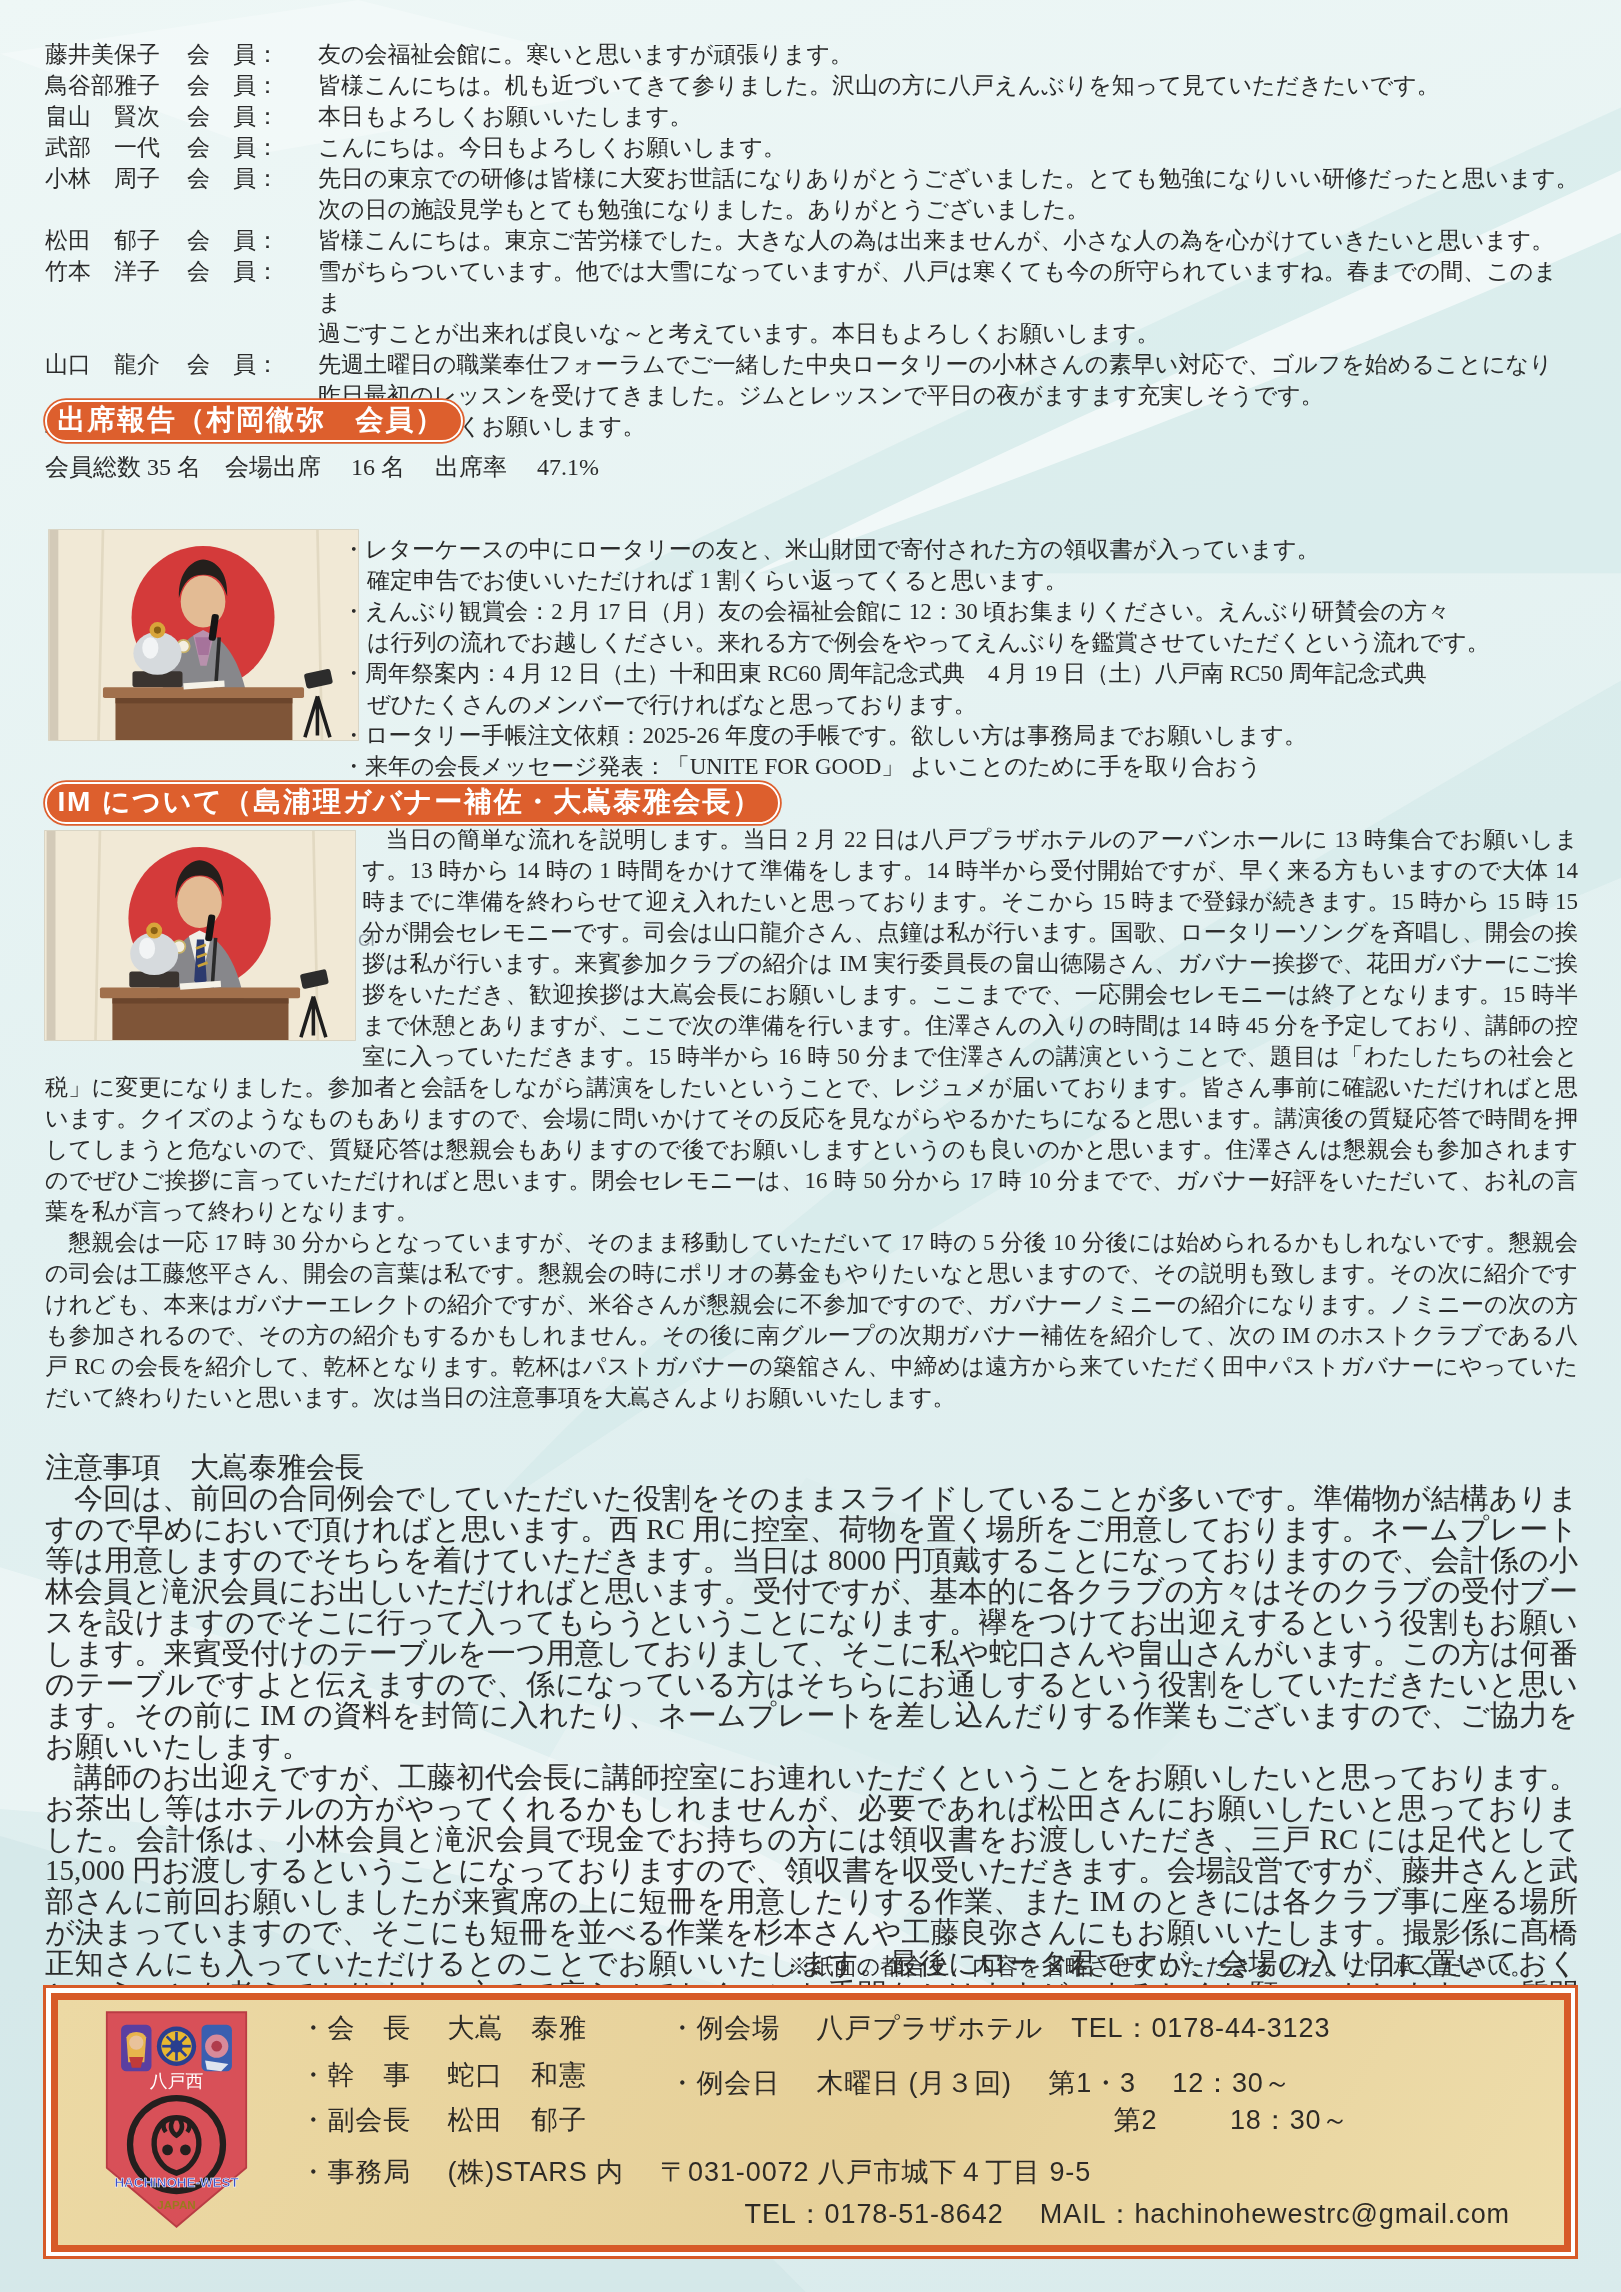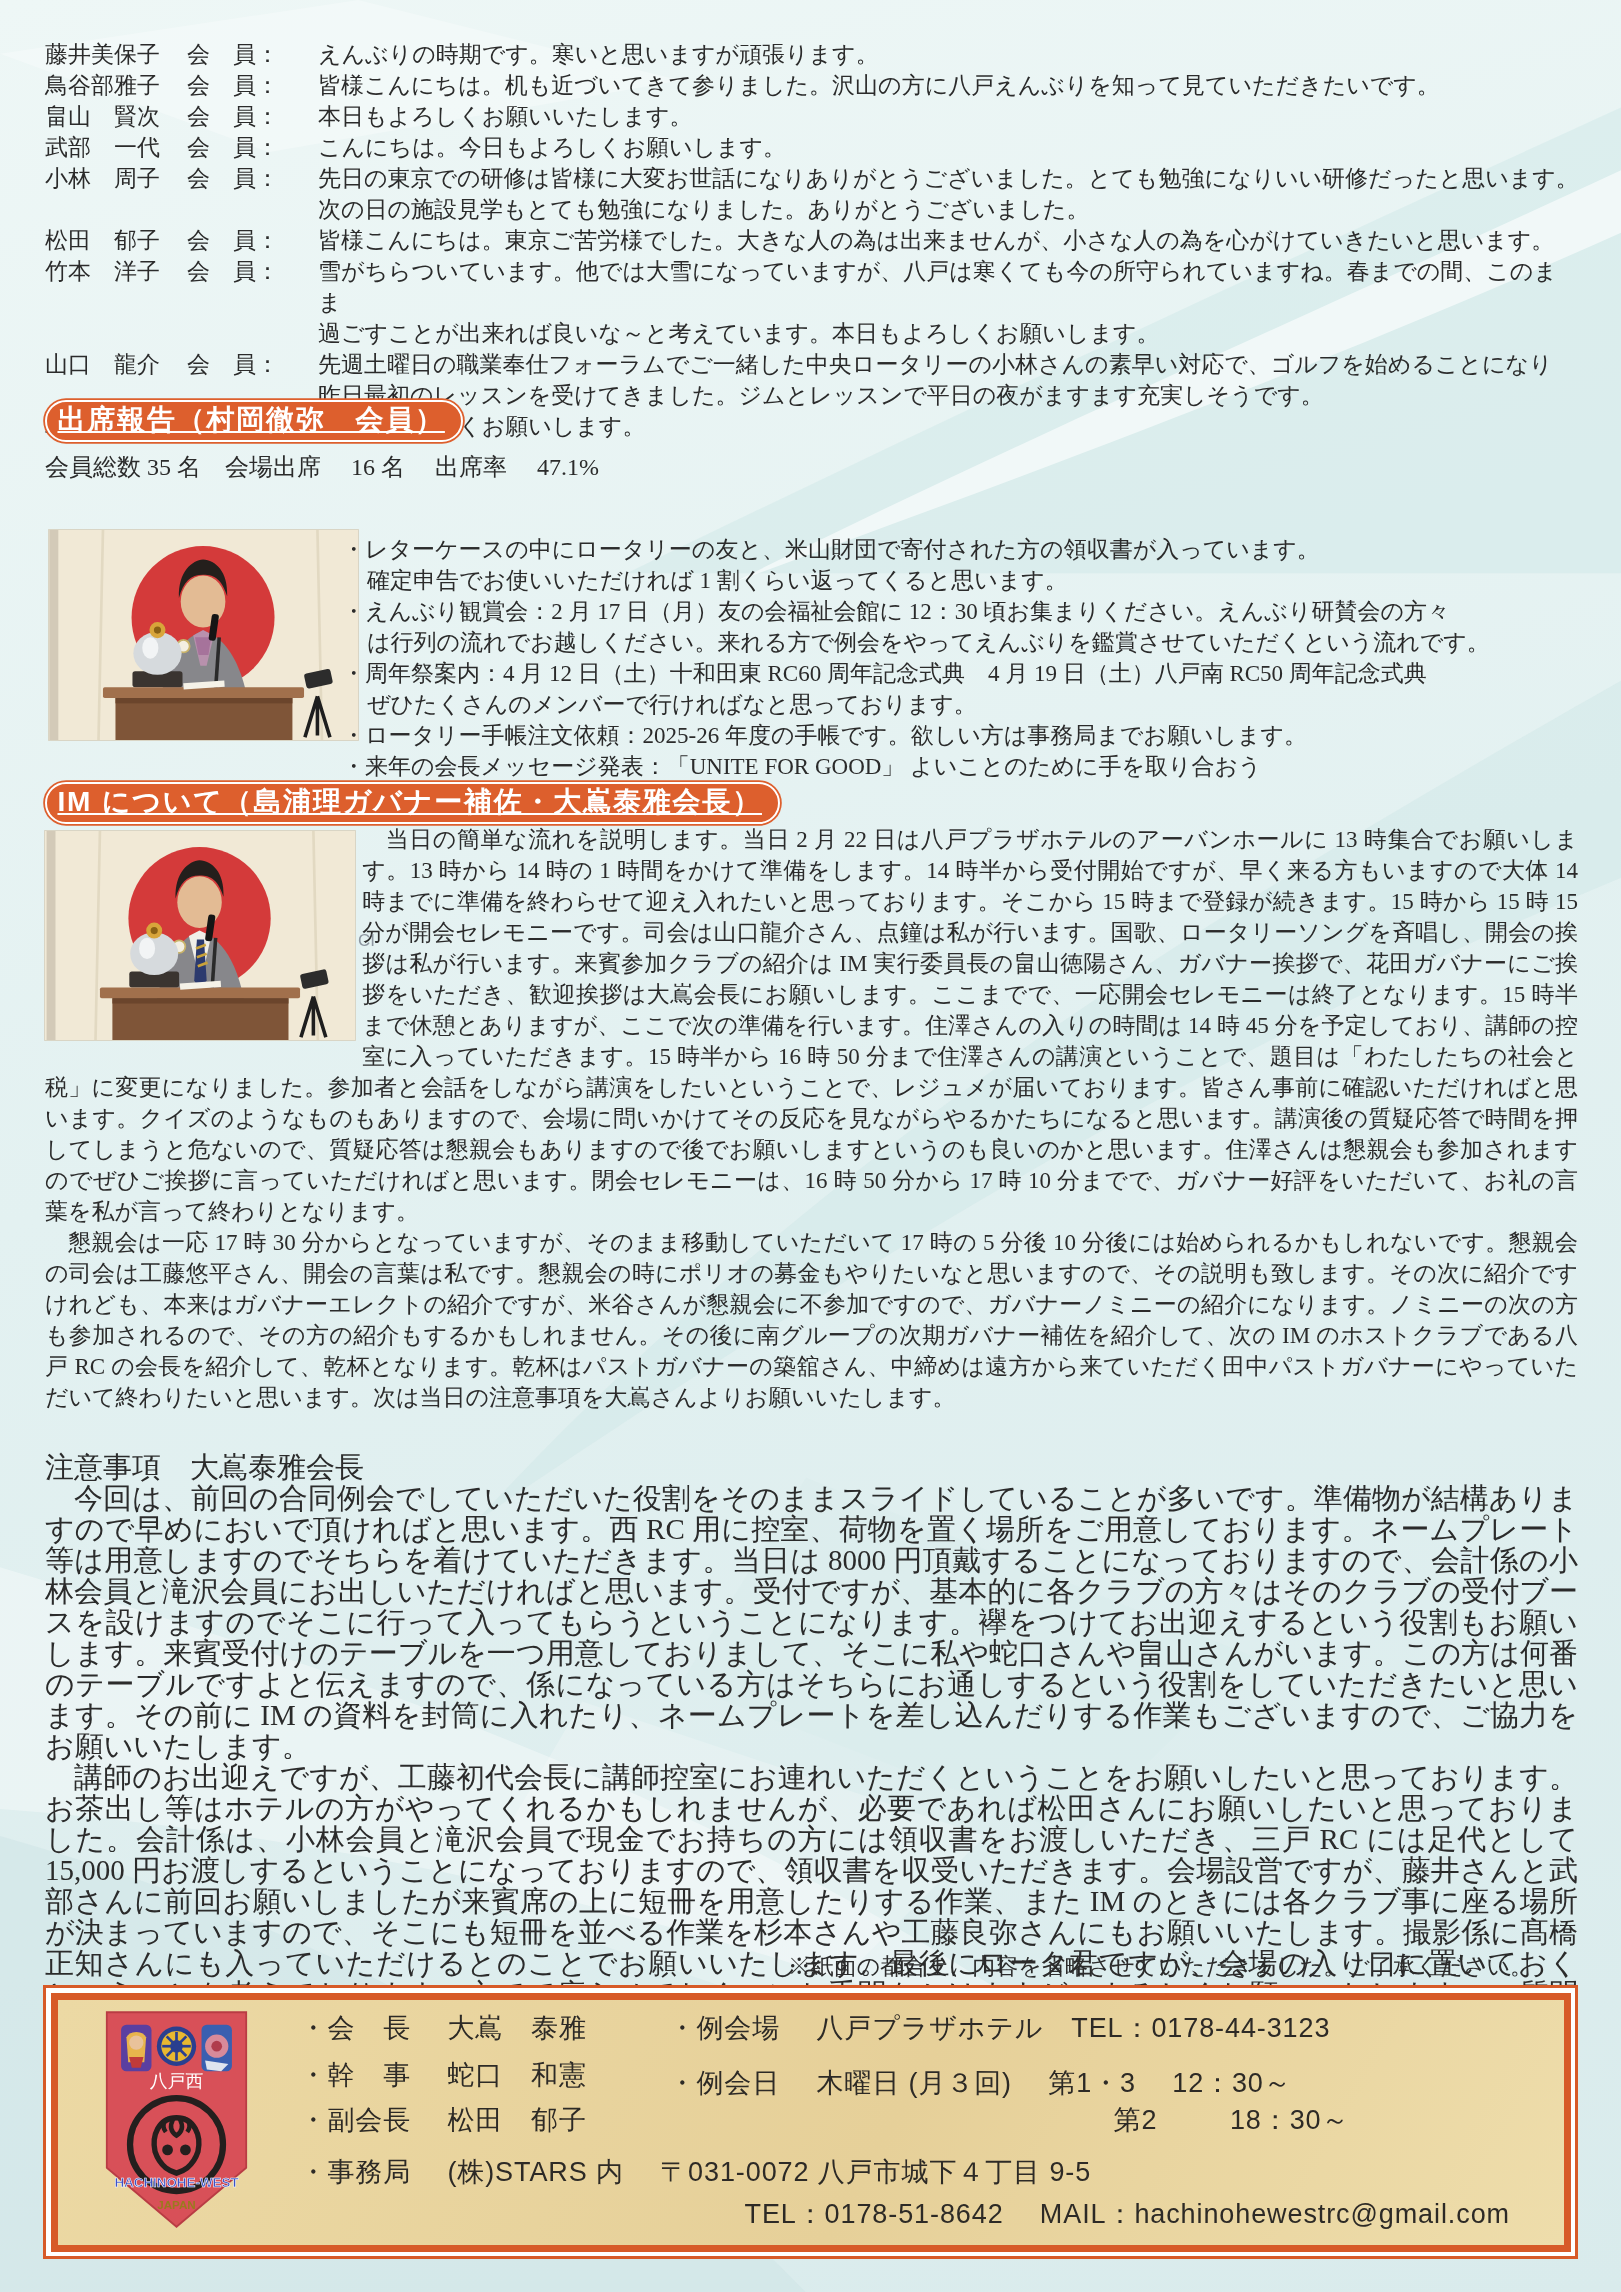--- a/index.html
+++ b/index.html
@@ -18,21 +18,21 @@
   .m-comment{flex:1;white-space:pre-wrap;}
 
   
   .bar{left:43px;width:1420px;height:30px;border-radius:1.8px;
        background:linear-gradient(90deg,#dd5f2d 0%,#dd5f2d 52%,#e4read 0,#e78a58 68%,#f2c3a5 82%,rgba(242,195,165,0) 96%);
        display:flex;align-items:center;}
   .bar-label{display:inline-block;margin-left:1.8px;margin-top:-3.6px;
        font-family:"Liberation Sans","DejaVu Sans",sans-serif;font-weight:bold;
        font-size:28px;line-height:34px;color:#ffffff;background:#dd5f2d;
        border:2.7px solid #ffffff;border-radius:21.5px;padding:0.9px 16px 2.7px 10.7px;
-       letter-spacing:1.8px;box-shadow:0 0 0 1.8px #dd5f2d;white-space:nowrap;text-decoration:underline;}
+       letter-spacing:1.8px;box-shadow:0 0 0 1.8px #dd5f2d;white-space:nowrap;}
 
   #attendance-line{left:45px;top:451px;font-size:24px;}
 
   
   .photo-frame{background:#f1e9d6;box-shadow:0 0 0 0.9px #d8d2c0;overflow:hidden;}
   #photo1{left:49px;top:530px;width:309px;height:210px;}
   .im-photo{float:left;width:310px;height:209px;margin:7.2px 7.2px 12.5px 0;}
 
   
   #sec-bullets{left:358px;top:534px;width:1218px;font-size:23px;line-height:31px;}
@@ -70,21 +70,21 @@
     <path d="M0,2050 C350,2150 650,2300 900,2560 L0,2560 Z" fill="#cde4e6" opacity="0.5"></path>
     <path d="M650,1900 L1100,2050 L900,2250 L520,2120 Z" fill="#ffffff" opacity="0.22"></path>
     <path d="M900,1650 L1400,1850 L1200,2050 L760,1880 Z" fill="#d6ecec" opacity="0.35"></path>
     <path d="M0,60 L400,0 L760,90 L300,170 Z" fill="#ffffff" opacity="0.3"></path>
   </svg>
 
   <div id="members" class="layer">
     <div class="m-row">
       <div class="m-name">藤井美保子</div>
       <div class="m-role">会　員：</div>
-      <div class="m-comment">えんぶりの時期です。寒いと思いますが頑張ります。</div>
+      <div class="m-comment">友の会福祉会館に。寒いと思いますが頑張ります。</div>
     </div>
     <div class="m-row">
       <div class="m-name">鳥谷部雅子</div>
       <div class="m-role">会　員：</div>
       <div class="m-comment">皆様こんにちは。机も近づいてきて参りました。沢山の方に八戸えんぶりを知って見ていただきたいです。</div>
     </div>
     <div class="m-row">
       <div class="m-name">畠山　賢次</div>
       <div class="m-role">会　員：</div>
       <div class="m-comment">本日もよろしくお願いいたします。</div>

